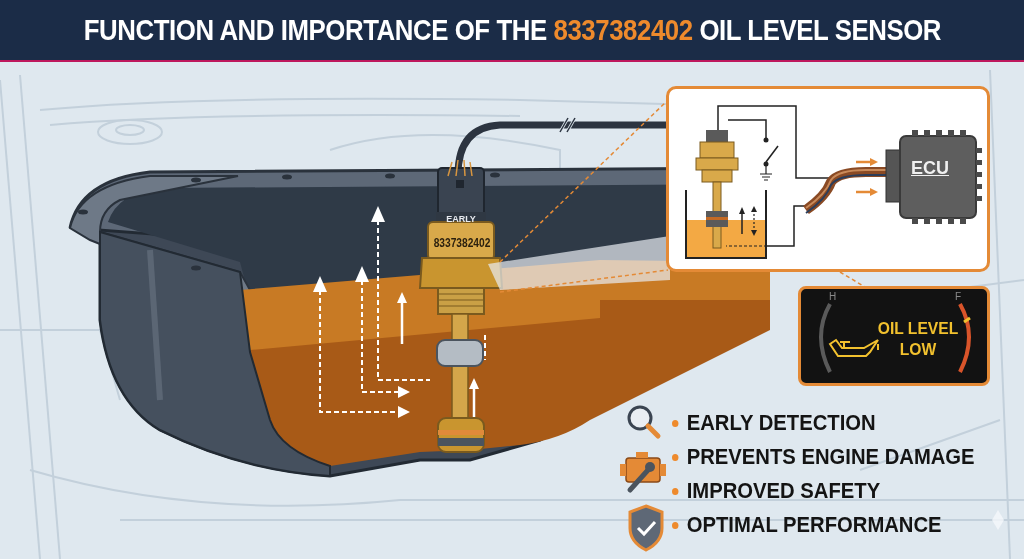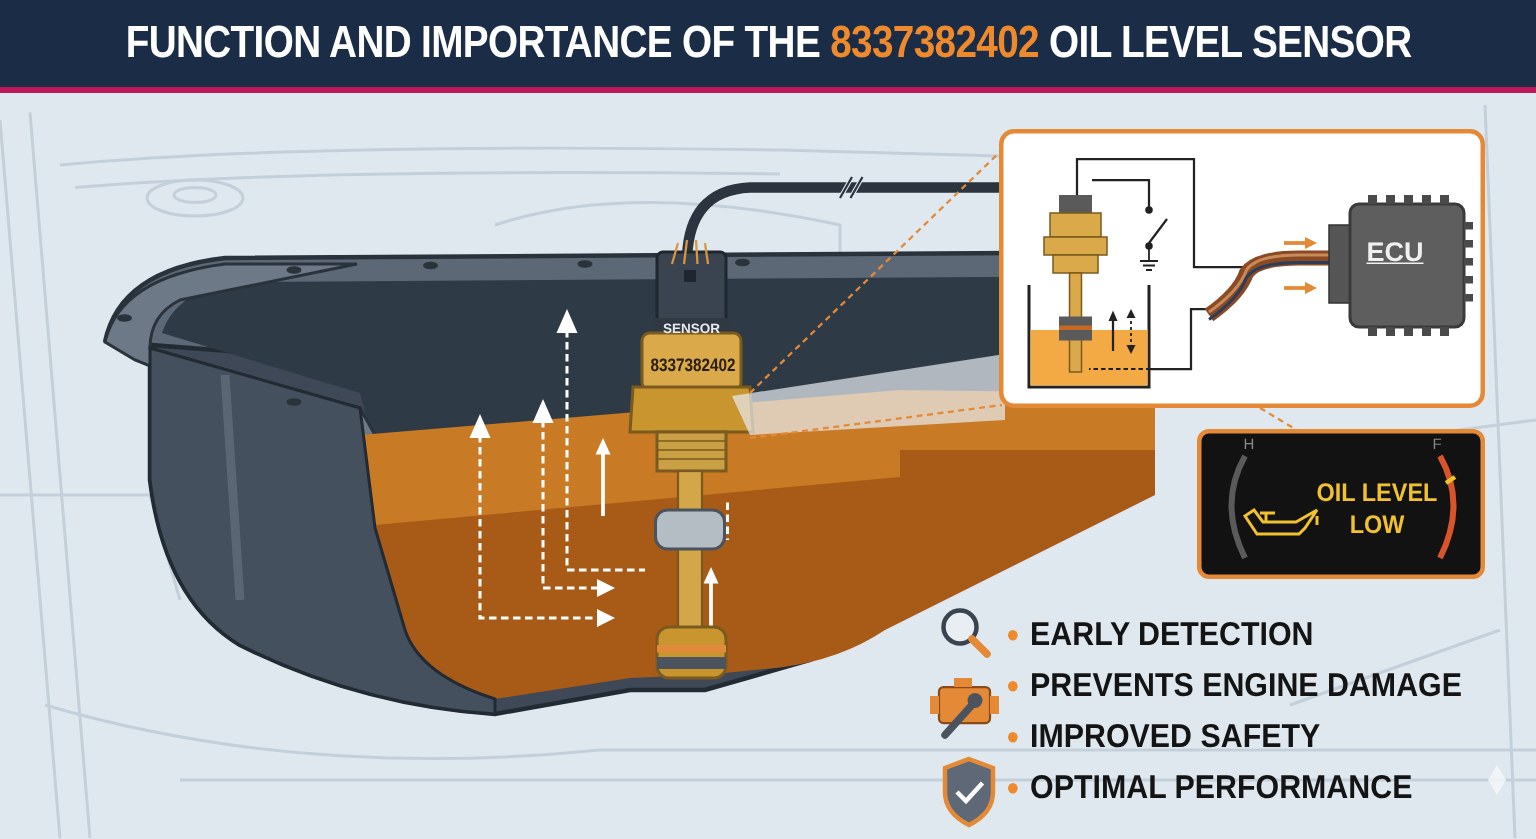--- a/index.html
+++ b/index.html
@@ -2,21 +2,21 @@
 <html><head>
 <meta charset="utf-8">
 <style>
   * { box-sizing: border-box; margin: 0; padding: 0; }
   html, body { width: 1024px; height: 559px; overflow: hidden; background: #dfe8ef; }
   body { position: relative; font-family: "Liberation Sans", sans-serif; }
 
   .header {
     position: absolute; left: 0; top: 0; width: 1024px; height: 62px;
     background: #1b2c47; display: flex; align-items: center; justify-content: center;
-    border-bottom: 4px solid #be185d;
+    border-bottom: 2px solid #be185d;
   }
   .header-title {
     font-family: "Liberation Sans", sans-serif; font-weight: bold; font-size: 30px;
     color: #ffffff; letter-spacing: -0.5px; transform: scaleX(0.86); white-space: nowrap;
   }
   .header-title .accent { color: #ee8a2c; }
 
   .scene { position: absolute; left: 0; top: 62px; width: 1024px; height: 497px; }
   .scene svg { position: absolute; left: 0; top: 0; }
 
@@ -263,14 +263,14 @@
   <div class="benefit" style="top:76px">
     <span class="bullet"></span>
     <span>IMPROVED SAFETY</span>
   </div>
   <div class="benefit" style="top:110px">
     <span class="bullet"></span>
     <span>OPTIMAL PERFORMANCE</span>
   </div>
 </div>
 
-<div style="position:absolute;left:436px;top:214px;width:50px;text-align:center;font-size:9px;font-weight:bold;color:#e6e9ee;">SENSOR</div>
+<div style="position:absolute;left:436px;top:214px;width:50px;text-align:center;font-size:9px;font-weight:bold;color:#e6e9ee;">EARLY</div>
 <div style="position:absolute;left:426px;top:236px;width:72px;text-align:center;font-size:12px;font-weight:bold;color:#2a1f0e;transform:scaleX(0.85);">8337382402</div>
 
 </body></html>

